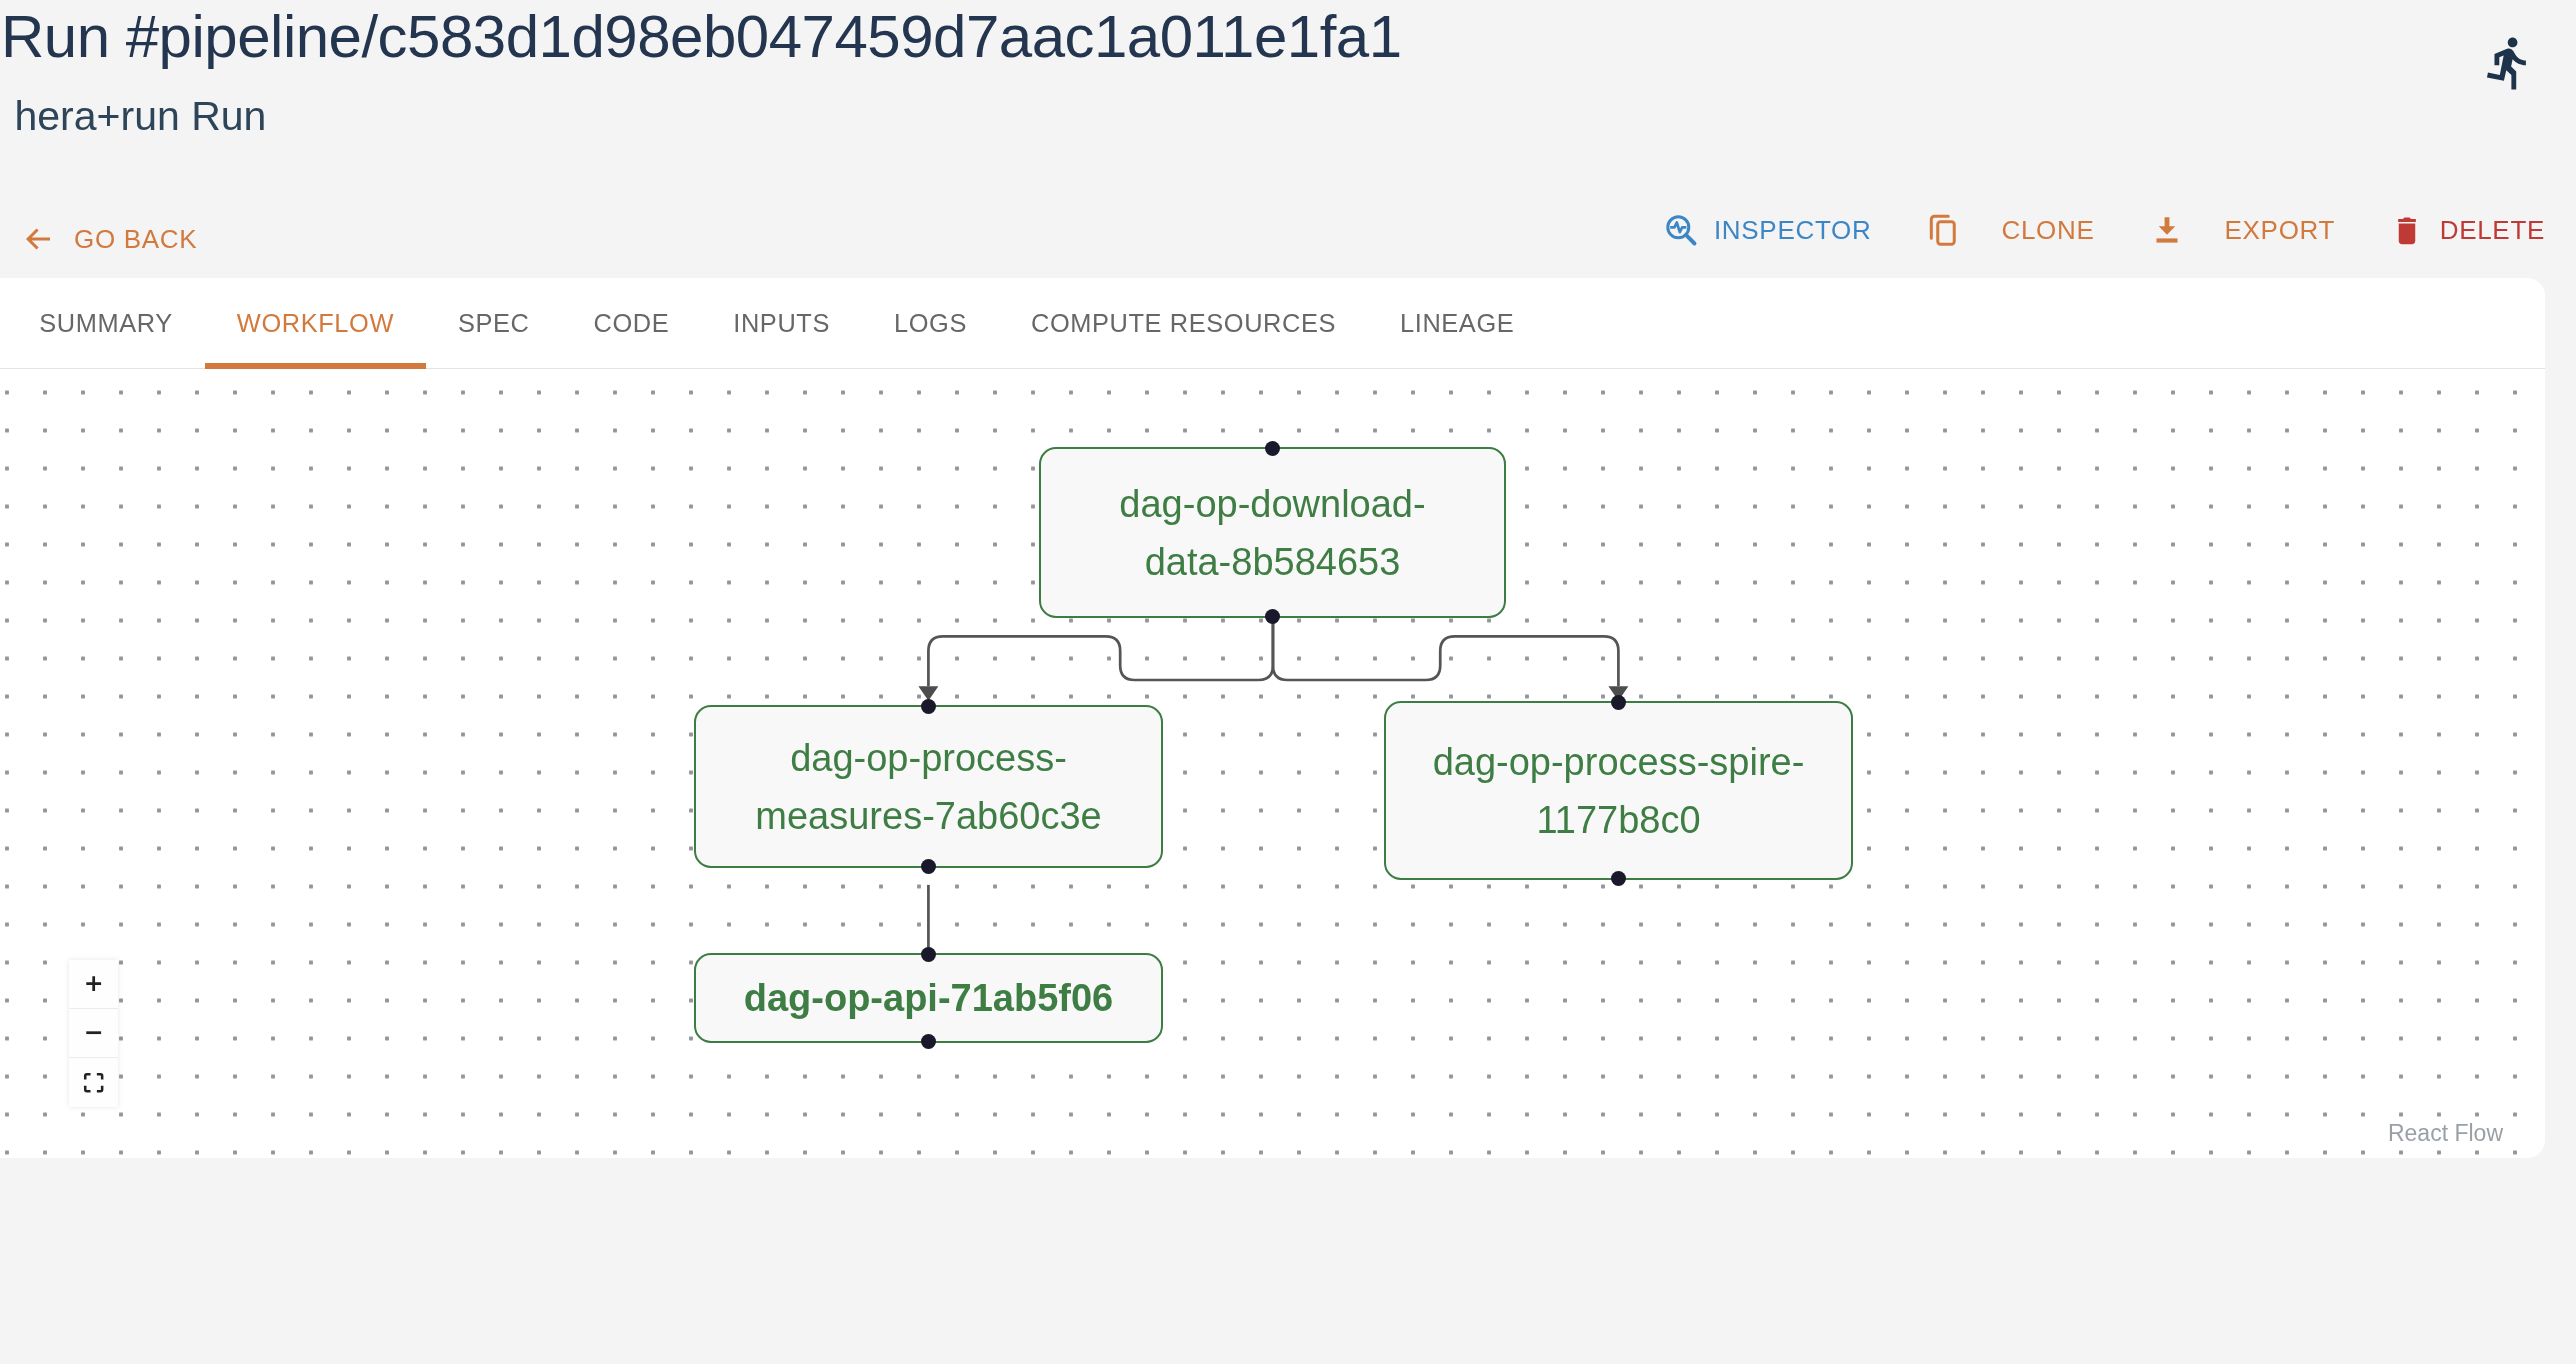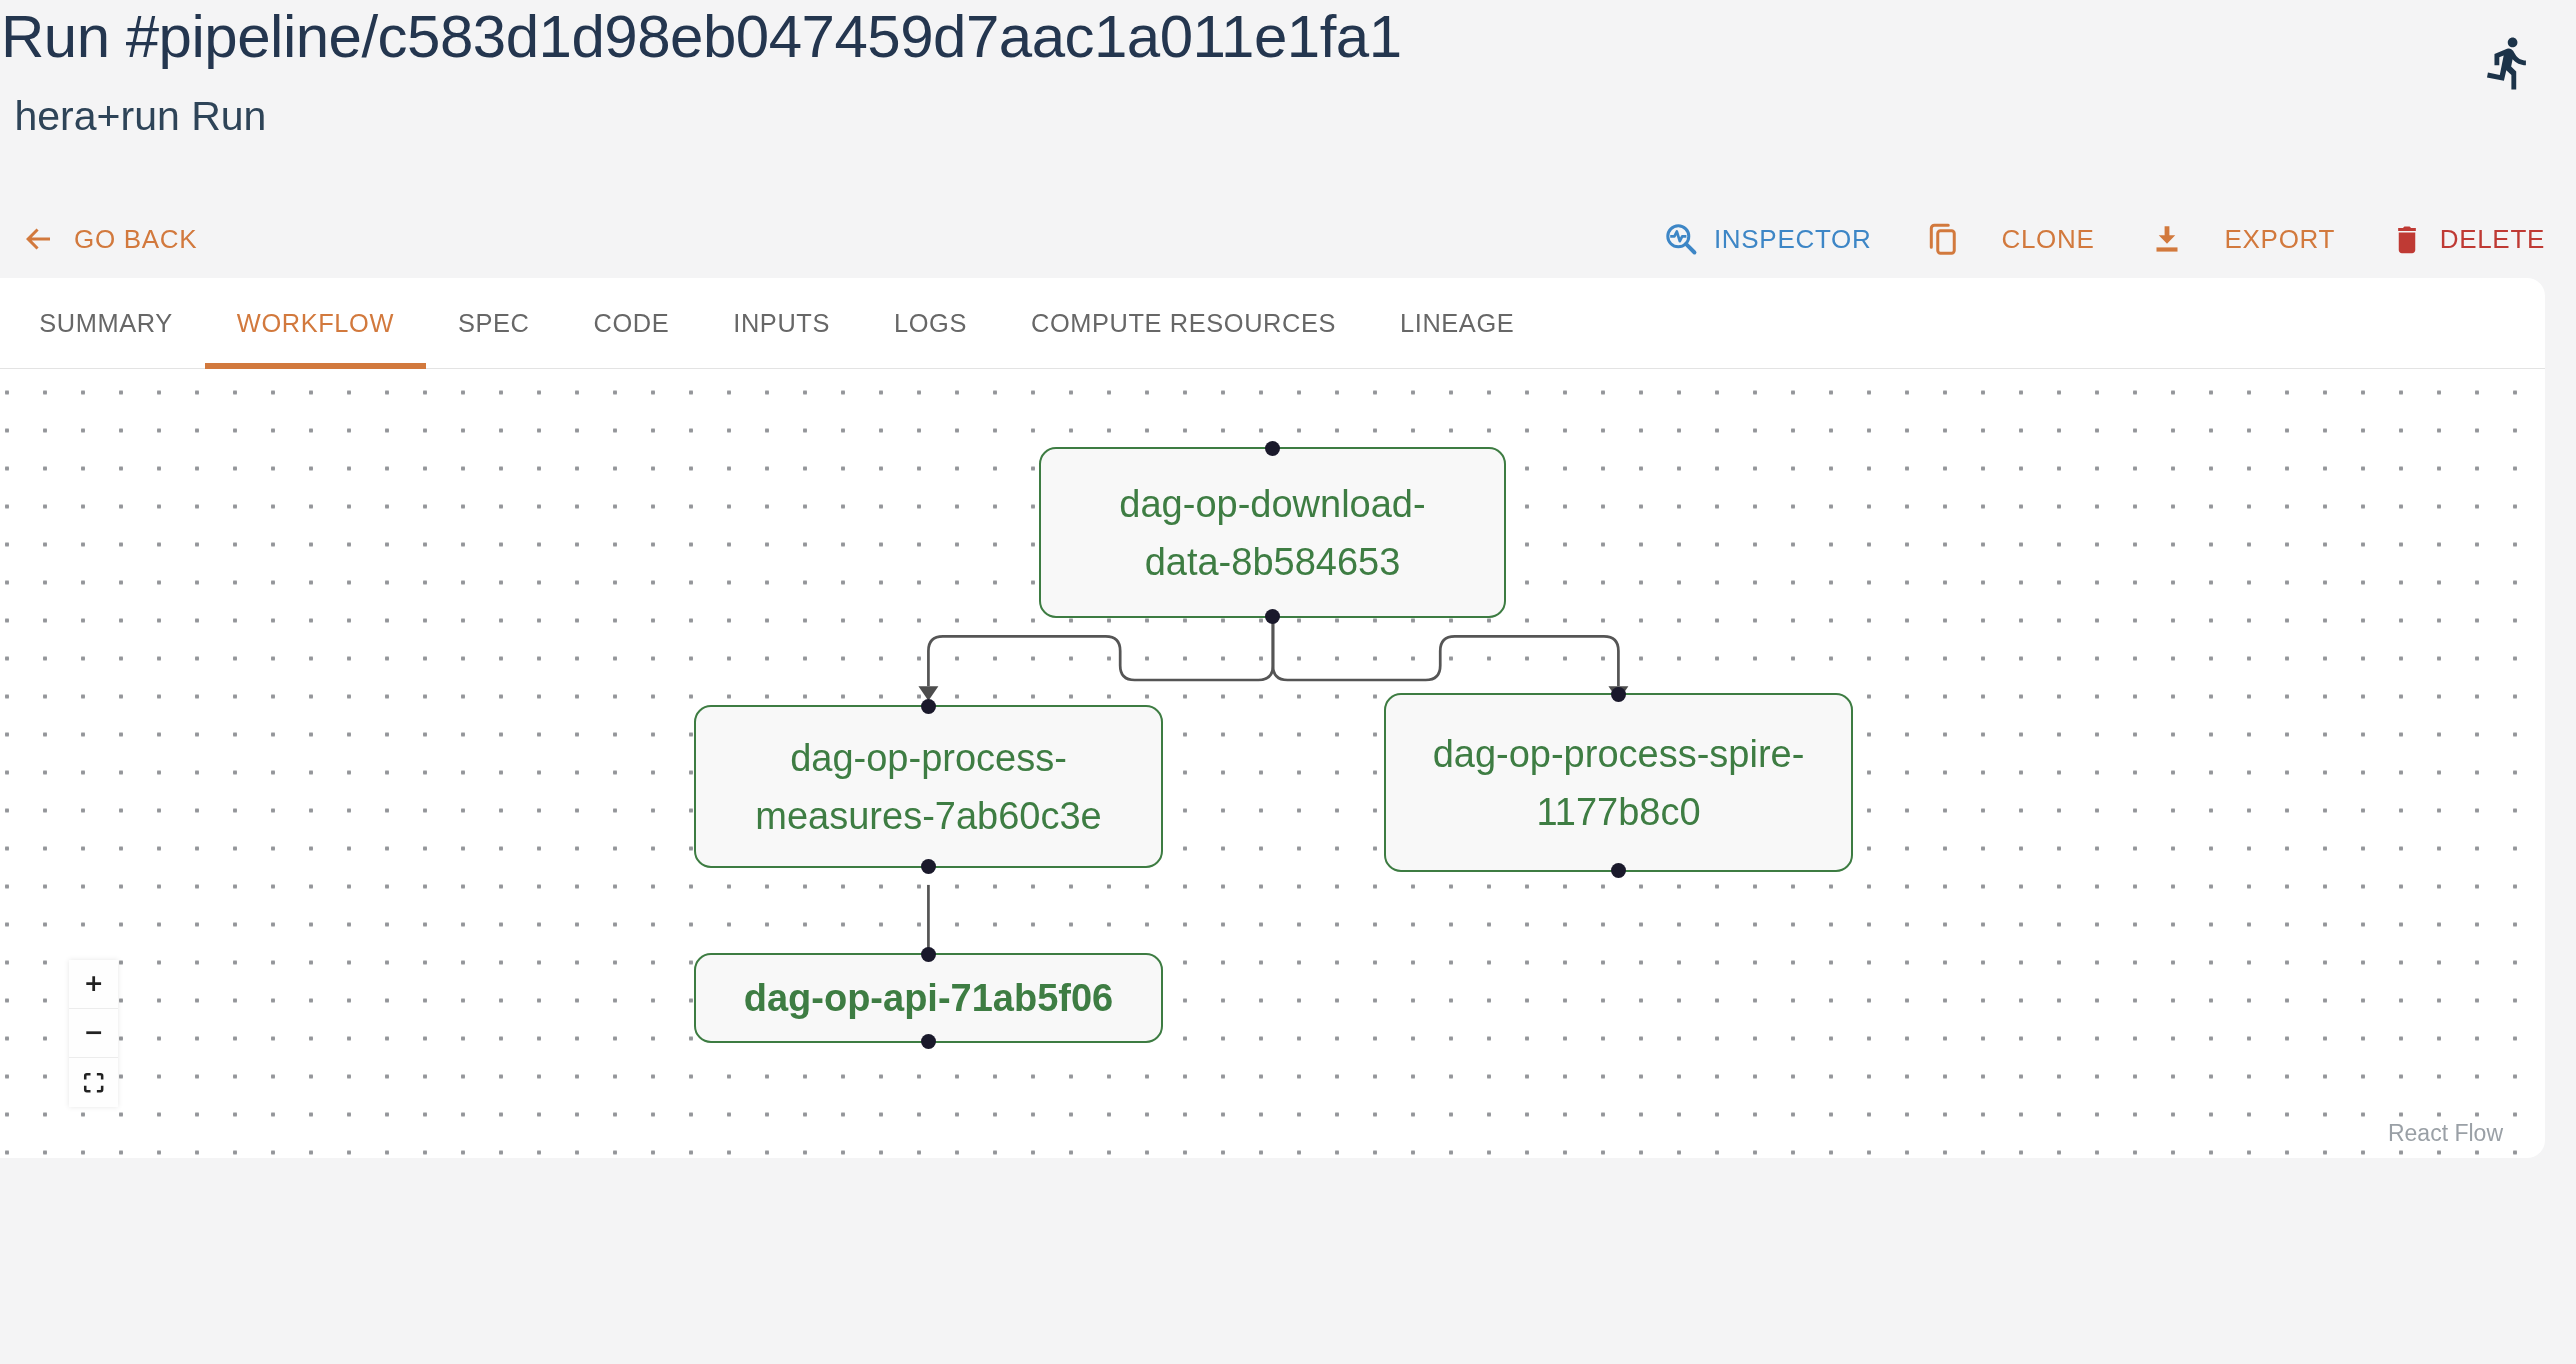--- a/index.html
+++ b/index.html
@@ -12,21 +12,21 @@
     color:#24364f; letter-spacing:-0.5px; }
   .page-subtitle { position:absolute; left:14.5px; top:93px; font-size:41px; color:#2e4458; }
   .run-icon { position:absolute; right:38px; top:34px; width:58px; height:58px; color:#1c3349; }
   .run-icon svg { width:100%; height:100%; fill:currentColor; }
 
   
   .go-back { position:absolute; left:20px; top:212px; height:54px; display:flex; align-items:center;
     gap:18px; background:none; border:none; cursor:pointer; color:#d2793d; }
   .go-back svg { width:36px; height:36px; fill:currentColor; }
   .action-group { position:absolute; right:31px; top:212px; height:54px; display:flex;
-    align-items:center; gap:54px; }
+    align-items:flex-start; gap:54px; }
   .act-btn { display:flex; align-items:center; gap:14.5px; background:none; border:none;
     cursor:pointer; }
   .act-label { font-size:26px; font-weight:500; letter-spacing:0.7px; }
   .act-btn svg { width:36px; height:36px; }
   .c-blue   { color:#3d86c6; }
   .c-orange { color:#d2793d;gap:40px; }
   .c-red    { color:#bf3a34; }
 
   
   .panel { position:absolute; left:0; top:278px; width:2545px; height:880px; background:#ffffff;
@@ -180,21 +180,21 @@
     <div class="rf-node" style="left: 1039px; top: 78px; width: 467px; height: 171px;">
           <div class="handle top"></div>
           <div class="rf-label">dag-op-download-<br>data-8b584653</div>
           <div class="handle bottom"></div>
         </div>
         <div class="rf-node" style="left: 694px; top: 336px; width: 469px; height: 163px;">
           <div class="handle top"></div>
           <div class="rf-label">dag-op-process-<br>measures-7ab60c3e</div>
           <div class="handle bottom"></div>
         </div>
-        <div class="rf-node" style="left: 1384px; top: 324px; width: 469px; height: 179px;">
+        <div class="rf-node" style="left: 1384px; top: 332px; width: 469px; height: 179px;">
           <div class="handle top"></div>
           <div class="rf-label">dag-op-process-spire-<br>1177b8c0</div>
           <div class="handle bottom"></div>
         </div>
         <div class="rf-node" style="left: 694px; top: 584px; width: 469px; height: 90px; font-weight: bold;">
           <div class="handle top"></div>
           <div class="rf-label">dag-op-api-71ab5f06</div>
           <div class="handle bottom"></div>
         </div>
       </div>

